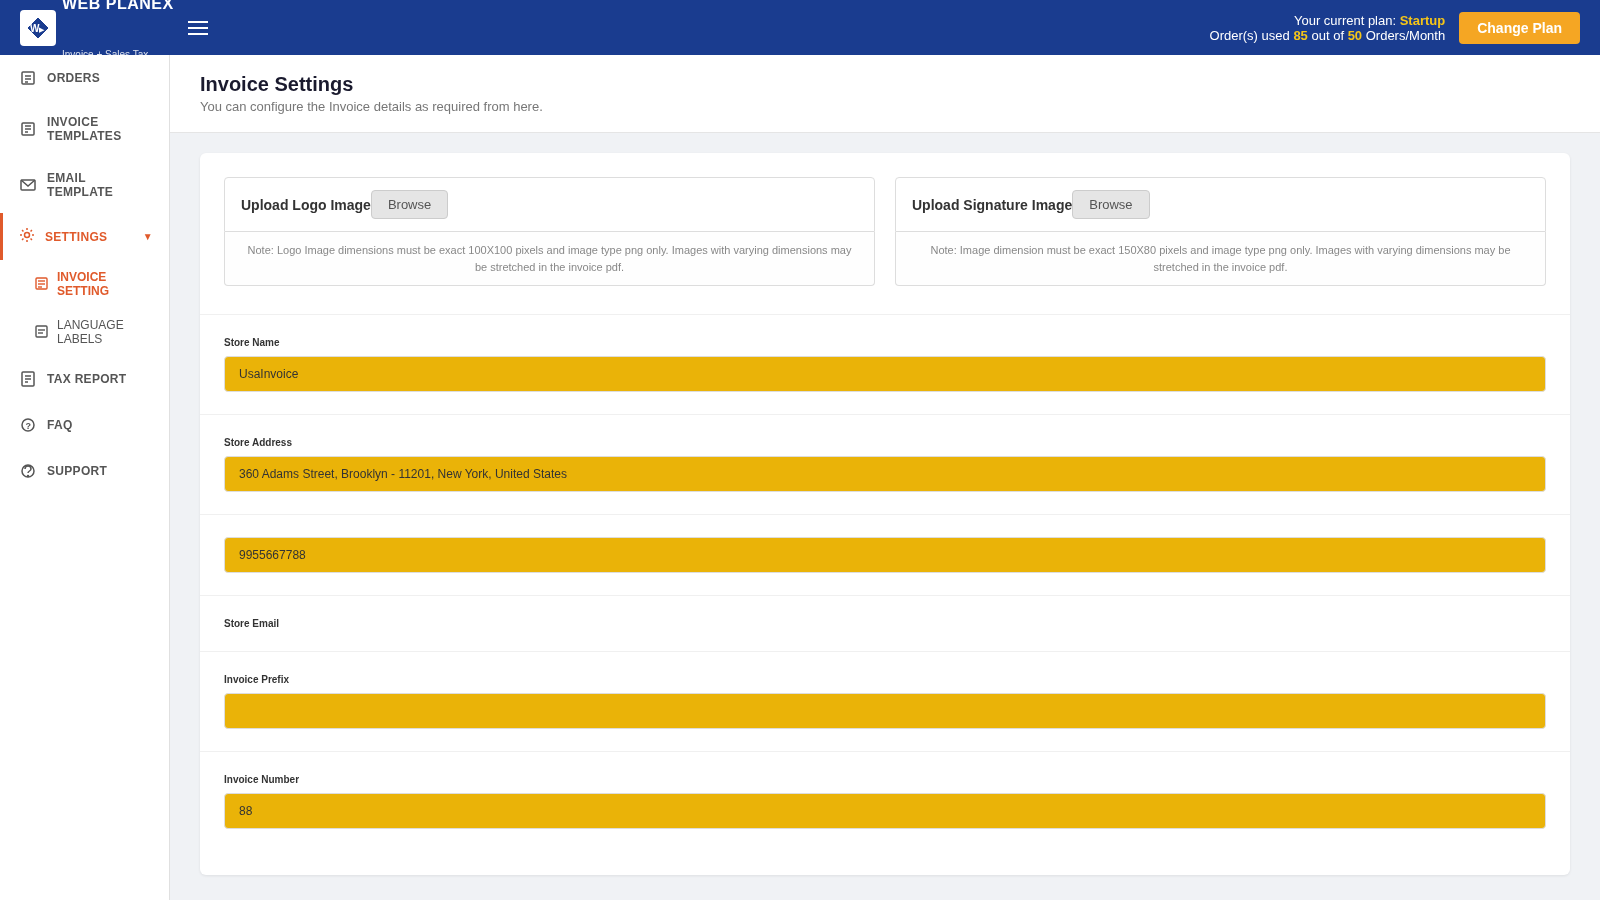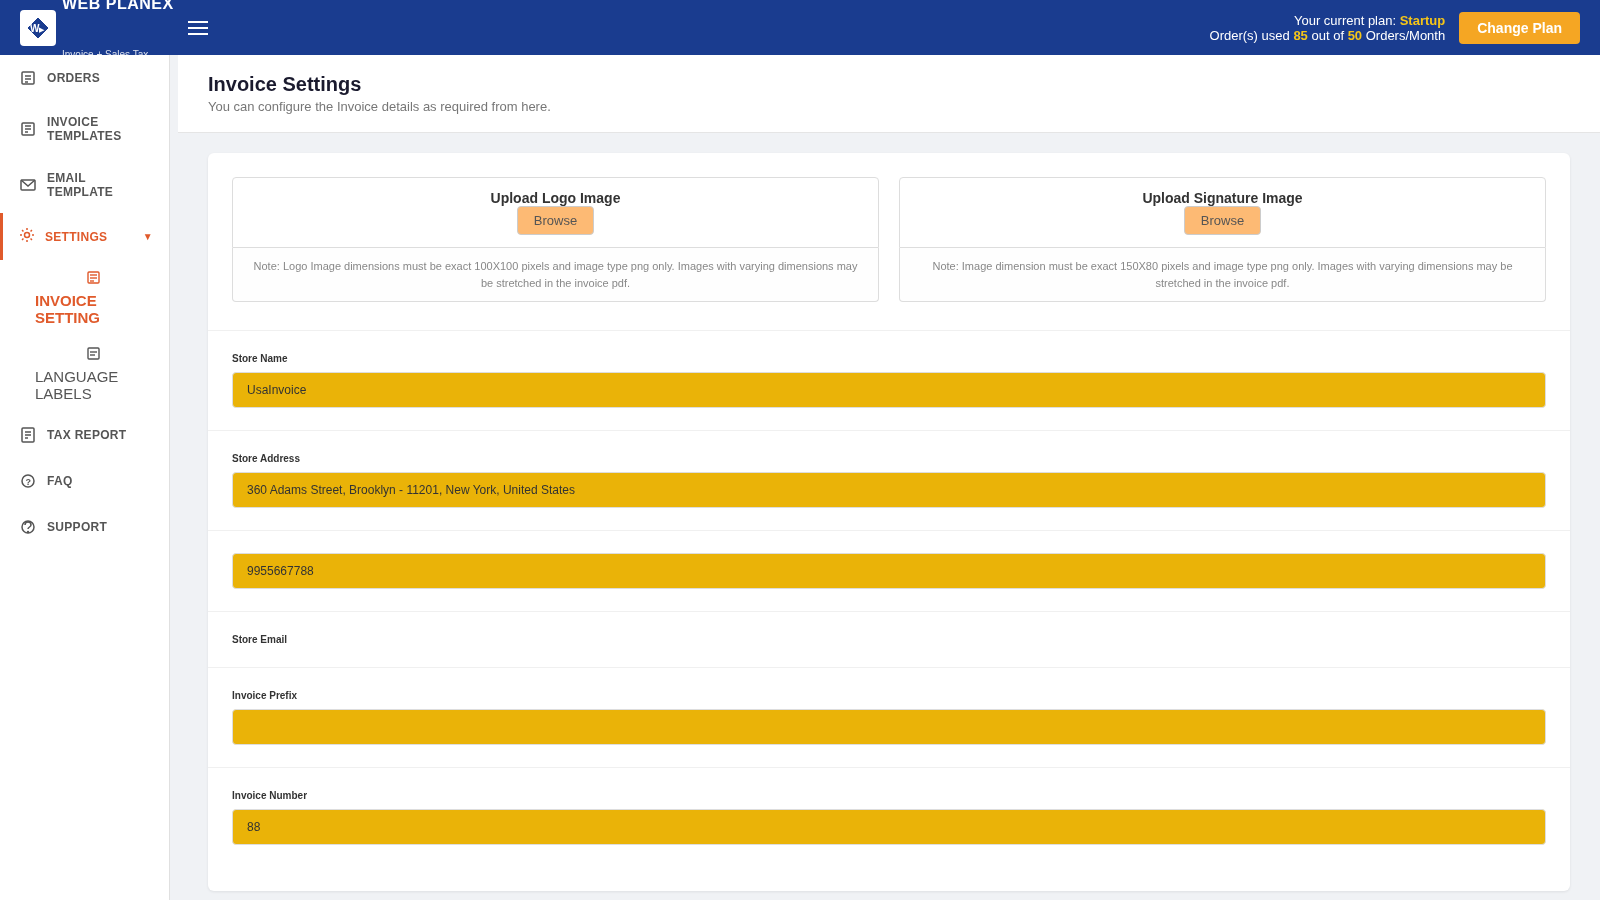--- a/index.html
+++ b/index.html
@@ -51,49 +51,48 @@
     .sidebar-item {
       display: flex; align-items: center; gap: 10px; padding: 14px 16px;
       font-size: 12px; font-weight: 600; color: #555; cursor: pointer;
       letter-spacing: 0.3px; text-transform: uppercase;
       border-left: 3px solid transparent;
     }
     .sidebar-item .icon { width: 18px; height: 18px; display: flex; align-items: center; justify-content: center; flex-shrink: 0; }
     .sidebar-sub { padding-left: 0; }
     .sidebar-sub-item {
       display: flex; align-items: center; gap: 8px; padding: 10px 16px 10px 32px;
-      font-size: 15px; color: #555; cursor: pointer; font-weight: 500;
+      font-size: 12px; color: #555; cursor: pointer; font-weight: 500;
       border-left: 3px solid transparent;
-      flex-direction: column;
     }
     .sidebar-sub-item.active { color: #e05a2b; font-weight: 600; }
     .sidebar-sub-item .sub-icon { width: 14px; height: 14px; flex-shrink: 0; }
     .settings-row { display: flex; align-items: center; justify-content: space-between; padding: 14px 16px; font-size: 12px; font-weight: 600; color: #e05a2b; cursor: pointer; border-left: 3px solid #e05a2b; text-transform: uppercase; letter-spacing: 0.3px; }
     .settings-row .left { display: flex; align-items: center; gap: 10px; }
     .chevron { font-size: 10px; }
 
     
-    .main { flex: 1; overflow-y: auto; background: #f0f2f5; padding-left: 8px; }
+    .main { flex: 1; overflow-y: auto; background: #f0f2f5; }
 
     
     .page-header { background: white; padding: 18px 30px; border-bottom: 1px solid #e5e5e5; }
     .page-header h1 { font-size: 20px; font-weight: 700; color: #1a1a2e; }
     .page-header p { font-size: 13px; color: #777; margin-top: 3px; }
 
     
     .content-area { padding: 20px 30px; }
     .card { background: white; border-radius: 6px; box-shadow: 0 1px 3px rgba(0,0,0,0.08); padding: 24px; }
 
     
     .upload-row { display: flex; gap: 20px; margin-bottom: 28px; }
-    .browse-btn { background: #fdba74; border: 1px solid #ccc; color: #555; padding: 6px 16px; border-radius: 4px; font-size: 13px; cursor: pointer; }
+    .browse-btn { background: #e5e5e5; border: 1px solid #ccc; color: #555; padding: 6px 16px; border-radius: 4px; font-size: 13px; cursor: pointer; }
 
     
     .upload-section { flex: 1; }
-    .upload-header { border: 1px solid #ddd; border-radius: 4px 4px 0 0; padding: 12px 16px; display: flex; align-items: center; justify-content: flex-start; background: white; flex-direction: column; }
+    .upload-header { border: 1px solid #ddd; border-radius: 4px 4px 0 0; padding: 12px 16px; display: flex; align-items: center; justify-content: flex-start; background: white; }
     .upload-note-section { border: 1px solid #ddd; border-top: none; border-radius: 0 0 4px 4px; padding: 10px 16px; background: #fefefe; }
 
     
     .form-group { margin-bottom: 22px; }
     .form-label { font-size: 10px; font-weight: 600; color: #333; margin-bottom: 8px; display: block; }
     .form-input {
       width: 100%; border: 1px solid #ddd; border-radius: 4px; padding: 10px 14px;
       font-size: 12px; color: #333; background: #eab308; outline: none;
     }
     .divider { border: none; border-top: 1px solid #f0f0f0; margin: 0 -24px 22px; }

